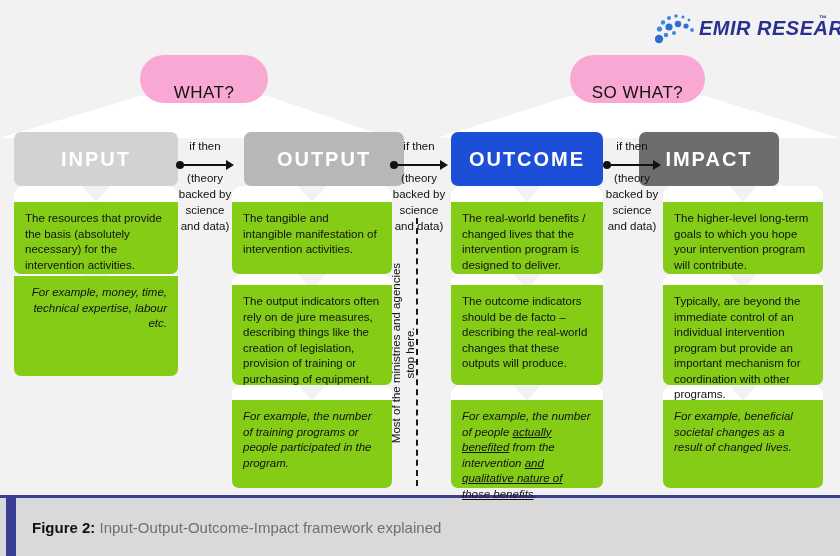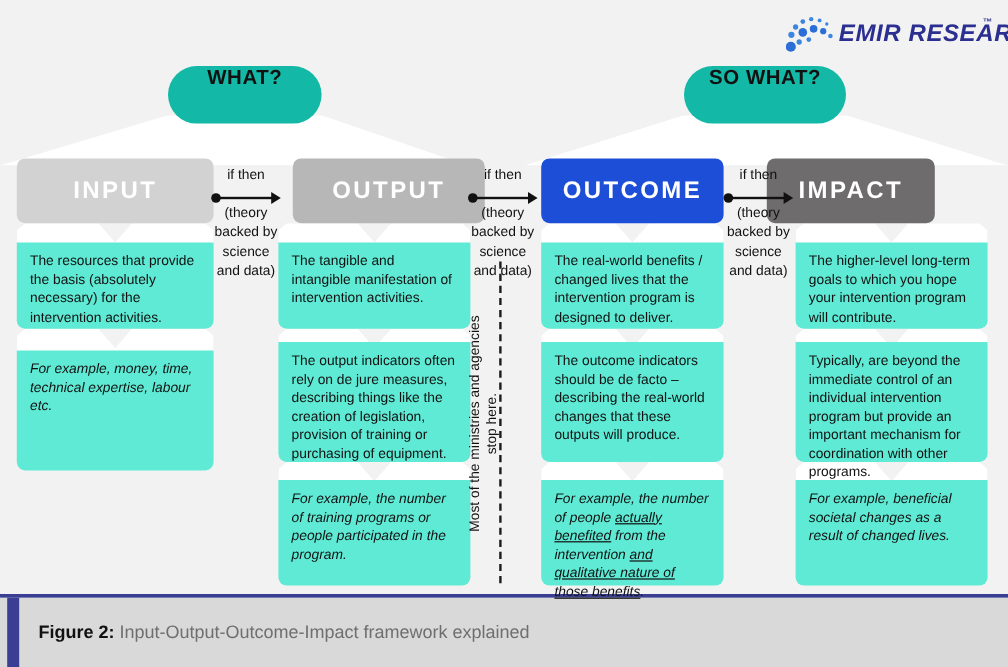--- a/index.html
+++ b/index.html
@@ -17,24 +17,24 @@
   .logo-mark{position:absolute;left:0;top:4px;width:46px;height:34px;}
   .logo-text{
     position:absolute;left:44px;top:9px;
     font-size:20px;font-weight:bold;font-style:italic;
     color:#2b2f8f;letter-spacing:.5px;white-space:nowrap;
   }
   .logo-tm{position:absolute;left:164px;top:6px;font-size:8px;color:#2b2f8f;font-weight:bold;}
 
   
   .bubble{
-    position:absolute;background:#14b8a6;
+    position:absolute;background:#f9a8d4;
     border-radius:24px;
-    display:flex;align-items:flex-start;justify-content:center;
-    font-size:17px;font-weight:bold;color:#111;
+    display:flex;align-items:flex-end;justify-content:center;
+    font-size:17px;font-weight:normal;color:#111;
     letter-spacing:.5px;z-index:6;
   }
   #bubble-what{left:140px;top:55px;width:128px;height:48px;}
   #bubble-sowhat{left:570px;top:55px;width:135px;height:48px;}
 
   
   .skirt{position:absolute;background:#ffffff;z-index:2;}
   #skirt-what{left:0px;top:96px;width:390px;height:42px;
     clip-path:polygon(140px 0px, 268px 0px, 390px 42px, 0px 42px);}
   #skirt-sowhat{left:437px;top:96px;width:403px;height:42px;
@@ -60,21 +60,21 @@
   #conn-3{left:603px;}
   .conn .arrow{position:relative;height:10px;margin:6px 0 0 0;}
   .conn .arrow .line{position:absolute;left:4px;top:4px;width:48px;height:2px;background:#111;}
   .conn .arrow .dot{position:absolute;left:0px;top:1px;width:8px;height:8px;border-radius:50%;background:#111;}
   .conn .arrow .head{position:absolute;right:0px;top:0px;width:0;height:0;
     border-top:5px solid transparent;border-bottom:5px solid transparent;border-left:8px solid #111;}
   .conn .ctext{font-size:11.5px;line-height:15px;color:#111;margin-top:1px;}
 
   
   .card{
-    position:absolute;background:#5eead4;
+    position:absolute;background:#84cc16;
     font-size:11.5px;line-height:15.5px;color:#111;
     padding:9px 11px 8px 11px;
     box-sizing:border-box;z-index:4;
     border-radius:0 0 7px 7px;
   }
   
   .notchtop{
     position:absolute;background:#ffffff;height:22px;z-index:3;
   }
   .card.italic{font-style:italic;}
@@ -196,21 +196,21 @@
     <div class="ctext">backed by</div>
     <div class="ctext">science</div>
     <div class="ctext">and data)</div>
   </div>
 
   <div class="notchtop col1" style="top: 186px; clip-path: polygon(0px 22px, 0px 6px, 7px 0px, 68px 0px, 82px 16px, 96px 0px, 157px 0px, 164px 6px, 164px 22px);"></div>
   <div class="card col1" style="top:202px;height:72px;">
     <span>The resources that provide the basis (absolutely necessary) for the intervention activities.</span>
   </div>
   <div class="notchtop col1" style="top: 274px; clip-path: polygon(0px 22px, 0px 6px, 7px 0px, 68px 0px, 82px 16px, 96px 0px, 157px 0px, 164px 6px, 164px 22px);"></div>
-  <div class="card col1 italic" style="top:292px;height:100px;">
+  <div class="card col1 italic" style="top:276px;height:100px;text-align:right;">
     <span>For example, money, time, technical expertise, labour etc.</span>
   </div>
 
   <div class="notchtop col2" style="top: 186px; clip-path: polygon(0px 22px, 0px 6px, 7px 0px, 66px 0px, 80px 16px, 94px 0px, 153px 0px, 160px 6px, 160px 22px);"></div>
   <div class="card col2" style="top:202px;height:72px;">
     <span>The tangible and intangible manifestation of intervention activities.</span>
   </div>
   <div class="notchtop col2" style="top: 274px; clip-path: polygon(0px 22px, 0px 6px, 7px 0px, 66px 0px, 80px 16px, 94px 0px, 153px 0px, 160px 6px, 160px 22px);"></div>
   <div class="card col2" style="top:285px;height:100px;">
     <span>The output indicators often rely on de jure measures, describing things like the creation of legislation, provision of training or purchasing of equipment.</span>

